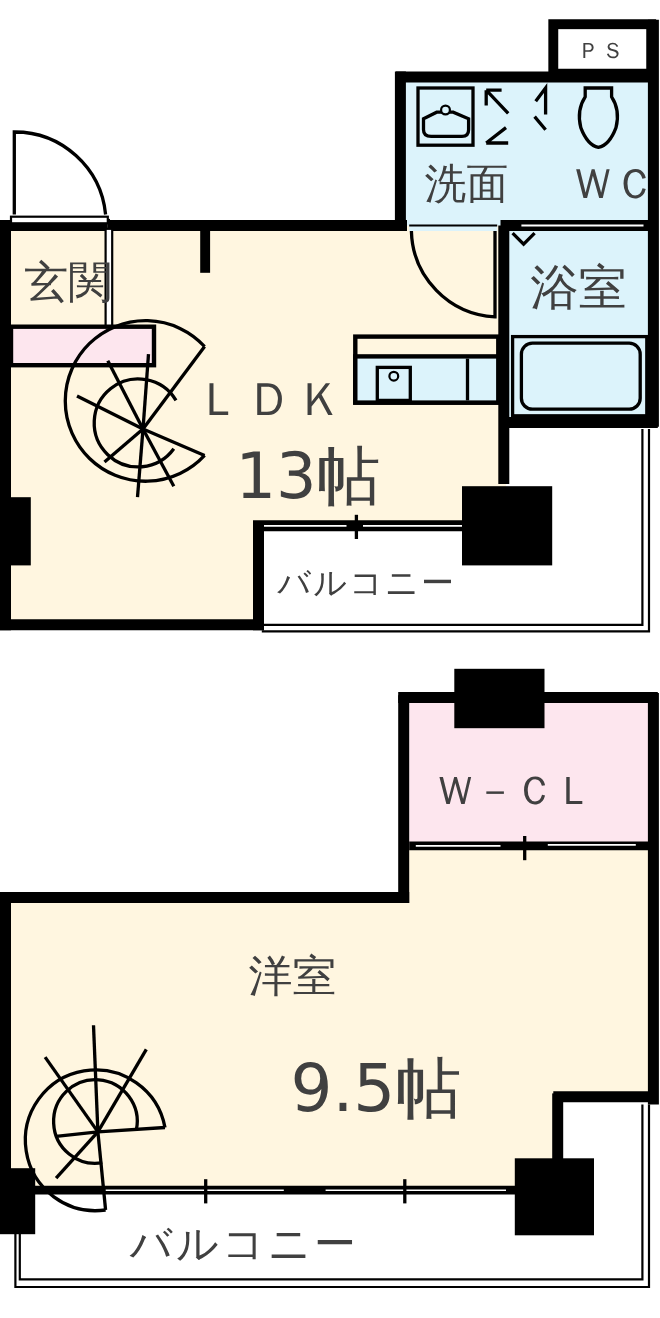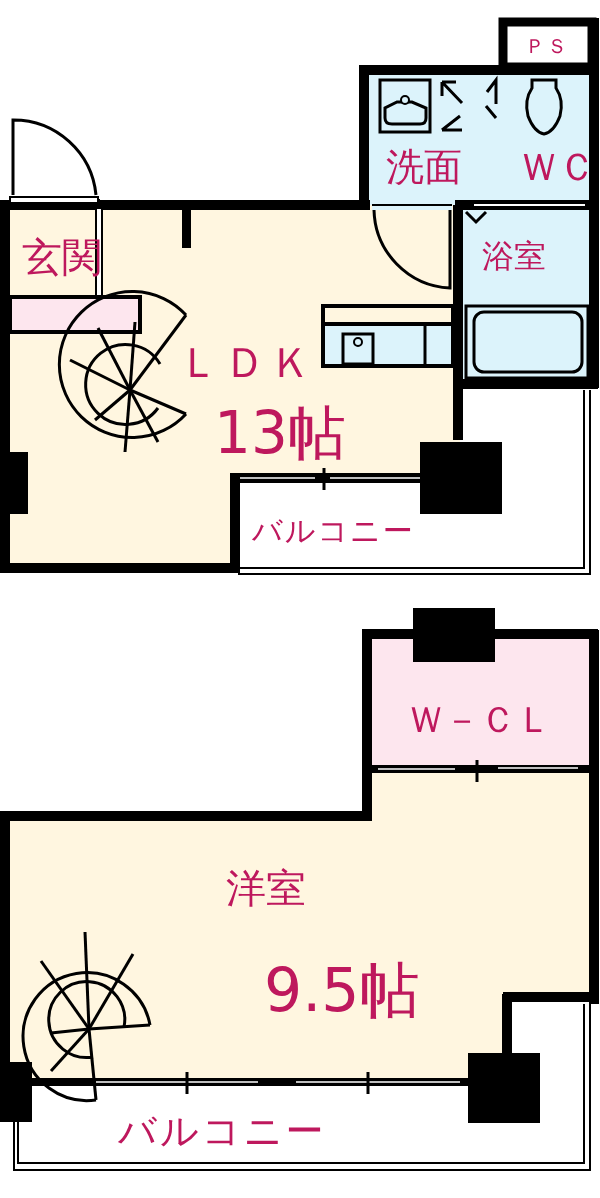--- a/index.html
+++ b/index.html
@@ -1,19 +1,19 @@
 <!DOCTYPE html>
 <html><head>
 <meta charset="utf-8">
 <style>
   html, body { margin: 0; padding: 0; background: #ffffff; }
   body { width: 600px; height: 1198px; position: relative; overflow: hidden;
          font-family: "DejaVu Sans", "Liberation Sans", sans-serif; }
   svg { position: absolute; left: 0; top: 0; }
-  .lbl { position: absolute; color: #be185d; white-space: nowrap; line-height: 1; }
+  .lbl { position: absolute; color: #404040; white-space: nowrap; line-height: 1; }
 </style>
 </head>
 <body>
 
 <svg width="600" height="1198" viewBox="0 0 600 1198">
 
   <g>
     <path d="M8,205 L460,205 L460,478 L235,478 L235,568 L8,568 Z" fill="#fff6e0"></path>
 
     <rect x="368" y="70" width="224" height="135" fill="#dcf3fb"></rect>
@@ -162,21 +162,21 @@
       <line x1="89" y1="1029" x2="85" y2="932"></line>
       <line x1="89" y1="1029" x2="133" y2="954"></line>
       <line x1="89" y1="1029" x2="51" y2="1071"></line>
     </g>
   </g>
 </svg>
 
 <div class="lbl" style="left:525px;top:36px;font-size:20px;letter-spacing:2px;">ＰＳ</div>
 <div class="lbl" style="left:386px;top:148px;font-size:38px;">洗面</div>
 <div class="lbl" style="left:520px;top:148px;font-size:38px;">ＷＣ</div>
-<div class="lbl" style="left:482px;top:240px;font-size:32px;">浴室</div>
+<div class="lbl" style="left:482px;top:240px;font-size:44px;">浴室</div>
 <div class="lbl" style="left:22px;top:237px;font-size:40px;">玄関</div>
 <div class="lbl" style="left:178px;top:342px;font-size:42px;letter-spacing:4px;">ＬＤＫ</div>
 <div class="lbl" style="left:214px;top:404px;font-size:58px;">13帖</div>
 <div class="lbl" style="left:252px;top:516px;font-size:30px;letter-spacing:2px;">バルコニー</div>
-<div class="lbl" style="left:396px;top:702px;font-size:36px;margin-left:12px;">Ｗ－ＣＬ</div>
+<div class="lbl" style="left:396px;top:702px;font-size:36px;">Ｗ－ＣＬ</div>
 <div class="lbl" style="left:226px;top:868px;font-size:40px;">洋室</div>
 <div class="lbl" style="left:224px;top:960px;font-size:60px;margin-left:40px;">9.5帖</div>
 <div class="lbl" style="left:118px;top:1112px;font-size:38px;letter-spacing:3px;">バルコニー</div>
 
 </body></html>

